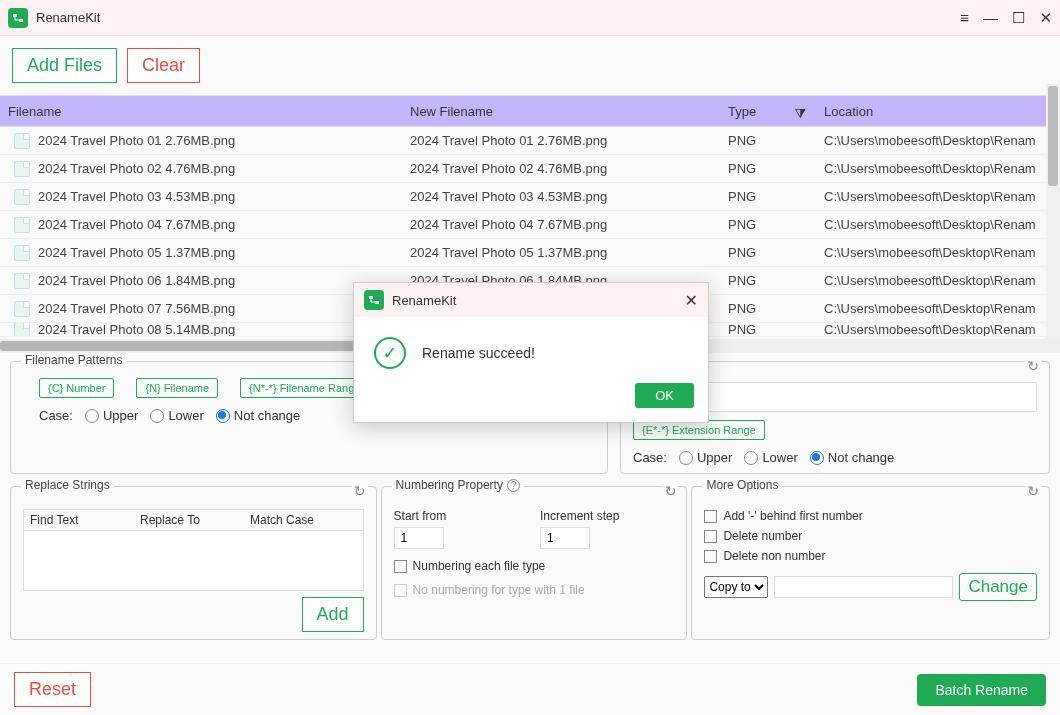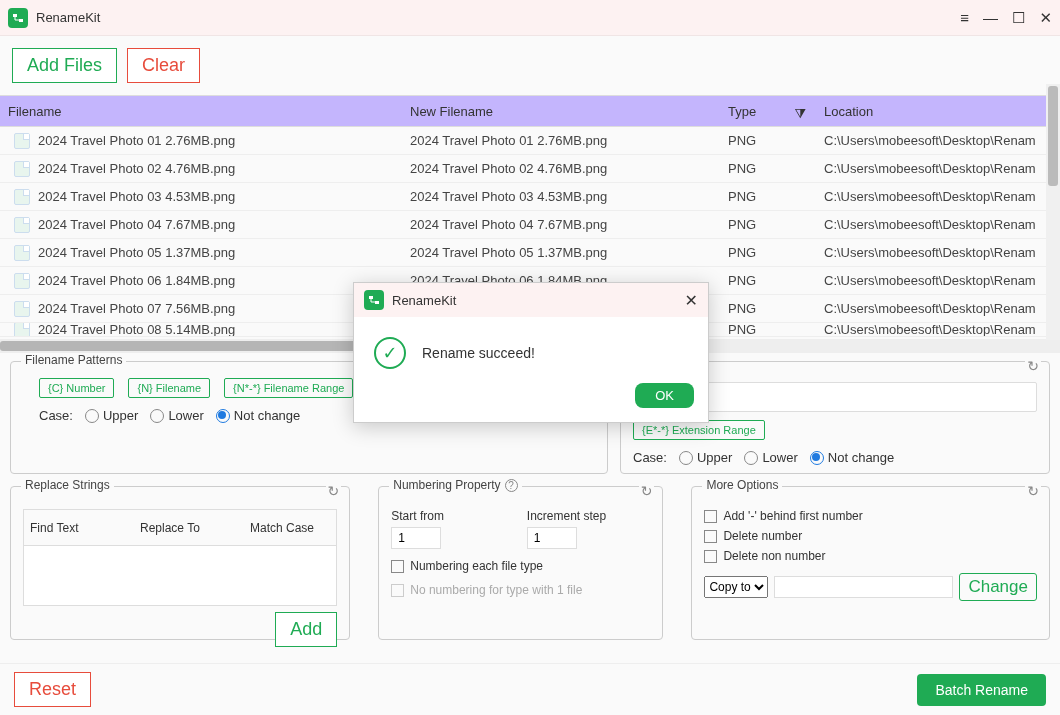--- a/index.html
+++ b/index.html
@@ -39,35 +39,35 @@
 .hscroll-thumb { position: absolute; left: 0; top: 2px; height: 10px; width: 700px; background: #b5b5b5; border-radius: 3px; }
 .section { border: 1px solid #ccc; border-radius: 4px; padding: 8px 12px; position: relative; }
 .section-title { position: absolute; top: -9px; left: 10px; background: #fafafa; padding: 0 4px; font-size: 12px; color: #444; }
 .refresh-ico { position: absolute; top: -4px; right: 8px; font-size: 14px; color: #888; background:#fafafa; padding:0 2px;}
 
 .top-sections { display: flex; gap: 12px; padding: 8px 10px 0 10px; }
 .sec-fp { flex: 1; padding-left: 28px; }
 .sec-ep { width: 430px; }
 
 .pattern-input { width: 100%; height: 30px; padding: 4px 8px; border: 1px solid #ddd; background: #fff; border-radius: 2px; font-size: 13px; margin-top: 12px; }
-.chips { display: flex; gap: 14px; margin-top: 8px; flex-wrap: wrap; }
+.chips { display: flex; gap: 22px; margin-top: 8px; flex-wrap: wrap; }
 .chip { border: 1px solid #1fab54; color: #1fab54; font-size: 11px; padding: 3px 8px; border-radius: 2px; }
 
 .case-row { display: flex; align-items: center; gap: 12px; margin-top: 10px; font-size: 13px; }
 .radio { display: inline-flex; align-items: center; gap: 4px; }
 .radio-c { width: 14px; height: 14px; border: 1.5px solid #888; border-radius: 50%; display: inline-block; }
 .radio-c.sel { border-color: #1f7ae0; position: relative; }
 .radio-c.sel::after { content:""; width: 8px; height: 8px; background:#1f7ae0; border-radius:50%; position:absolute; top:1px; left:1px; }
 
-.bottom-sections { display: flex; gap: 28px; padding: 12px 10px 7px 10px; }
+.bottom-sections { display: flex; gap: 4px; padding: 12px 10px 7px 10px; }
 .sec-rs { width: 380px; height: 154px; }
 .sec-np { width: 318px; height: 154px; }
 .sec-mo { flex: 1; height: 154px; }
 
-.rs-header { display: flex; height: 37px; align-items: center; border: 1px solid #ddd; background: #fafafa; font-size: 12px; margin-top: 14px; }
+.rs-header { display: flex; height: 22px; align-items: center; border: 1px solid #ddd; background: #fafafa; font-size: 12px; margin-top: 14px; }
 .rs-col1 { width: 110px; padding-left: 6px; }
 .rs-col2 { width: 110px; padding-left: 6px; }
 .rs-col3 { flex: 1; padding-left: 6px; }
 .rs-body { height: 60px; border: 1px solid #ddd; border-top: none; background: #fff; }
 .rs-add { float: right; margin-top: 6px; margin-left: 42px; }
 
 .np-row1 { display: flex; gap: 12px; margin-top: 14px; font-size: 12px; }
 .np-field { display: flex; flex-direction: column; flex: 1; }
 .np-field label { margin-bottom: 4px; }
 .np-field input { width: 50px; height: 22px; border: 1px solid #ddd; padding: 2px 6px; font-size: 12px; }
@@ -90,21 +90,21 @@
 
 .dialog { position: absolute; left: 353px; top: 282px; width: 356px; background: #fff; border: 1px solid #ccc; box-shadow: 0 4px 20px rgba(0,0,0,0.2); }
 .dialog-title { height: 34px; background: #fdf2f2; display: flex; align-items: center; padding: 0 10px; }
 .dialog-title .app-icon { margin-right: 8px; }
 .dialog-title .dt-text { flex: 1; font-size: 13px; }
 .dialog-title .dt-close { font-size: 16px; color: #333; cursor: default; }
 .dialog-body { padding: 20px 20px 14px 20px; display: flex; align-items: center; gap: 16px; }
 .success-ico { width: 32px; height: 32px; border: 2.5px solid #1fab54; border-radius: 50%; display: flex; align-items: center; justify-content: center; color: #1fab54; font-size: 18px; }
 .dialog-msg { font-size: 14px; color: #333; }
 .dialog-footer { padding: 0 14px 14px 14px; display: flex; justify-content: flex-end; }
-.dialog-footer .ok { background: #1fab54; color: #fff; border: none; padding: 5px 20px; border-radius: 8px; font-size: 13px; }
+.dialog-footer .ok { background: #1fab54; color: #fff; border: none; padding: 5px 20px; border-radius: 3px; font-size: 13px; }
 
 .q-ico { display:inline-block; width:13px; height:13px; border:1px solid #888; border-radius:50%; font-size:10px; text-align:center; line-height:11px; margin-left:4px; color:#888;}
 
 .vscroll { position:absolute; right:0; top:84px; width:14px; height:256px; background:#f0f0f0;}
 .vscroll-thumb { width:10px; height:100px; background:#bbb; margin:2px auto; border-radius:3px;}
 </style>
 </head>
 <body>
 
 <div class="titlebar">

